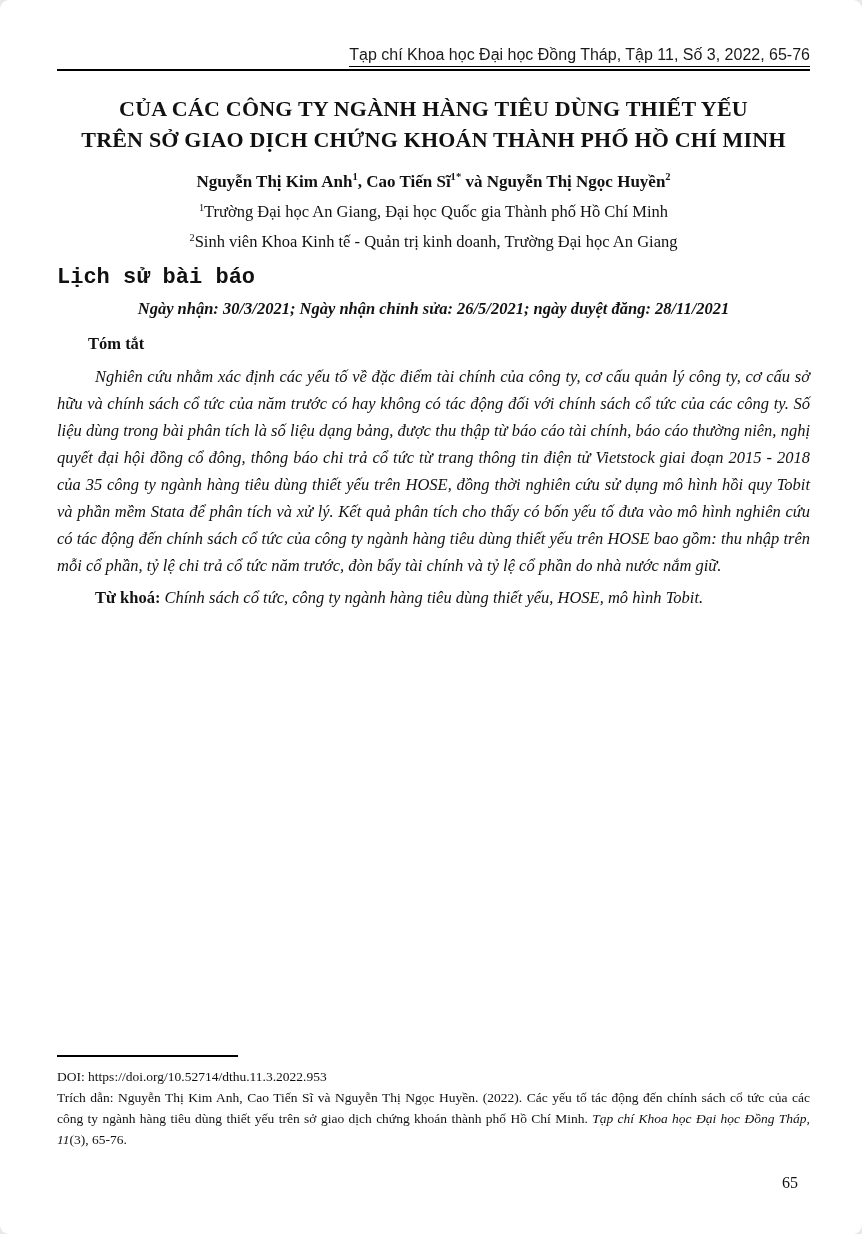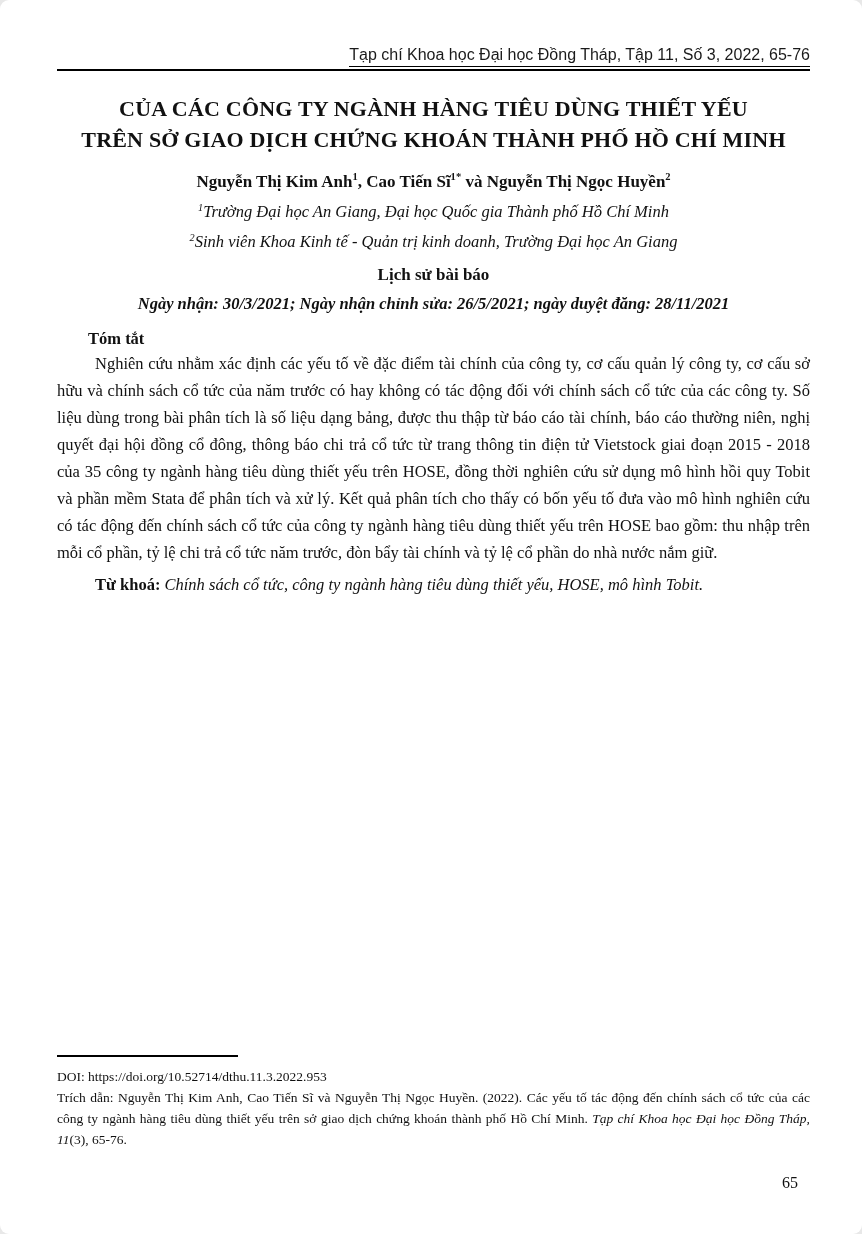--- a/index.html
+++ b/index.html
@@ -30,31 +30,32 @@
     margin-top:22px;
     text-align:center;
     font-weight:bold;
     font-size:22px;
     line-height:31px;
     letter-spacing:.2px;
   }
   
   .authors-line{margin-top:17px;text-align:center;font-weight:bold;font-size:17px;}
   sup{font-size:62%;line-height:0;}
-  .affil-line{margin-top:10px;text-align:center;font-style:italic;font-size:16.5px;}
+  .affil-line{margin-top:10px;text-align:center;font-size:16.5px;}
   .corresponding-line{margin-top:10px;text-align:center;font-style:italic;font-size:16.5px;}
 
   
-  .history-heading{margin-top:13px;text-align:center;font-weight:bold;font-size:17px;}
+  .history-heading{margin-top:13px;text-align:left;font-weight:bold;font-size:22px;font-family:Liberation Mono, monospace;}
   .history-dates{margin-top:9px;text-align:center;font-style:italic;font-size:16.5px;font-weight:bold;}
 
   
   .abstract-heading{margin-top:15px;padding-left:31px;font-weight:bold;font-size:16.5px;}
   .abstract-body{
-    margin:1px 0 0 0;
+    margin:9px 0 0 0;
+    font-style:italic;
     font-size:16.5px;
     line-height:27px;
     text-align:justify;
     text-indent:38px;
   }
   .keywords-line{margin-top:5px;font-size:16.5px;text-indent:38px;line-height:27px;}
   .keywords-line .kw-label{font-weight:bold;font-style:normal;}
   .keywords-line .kw-text{font-style:italic;}
 
   

